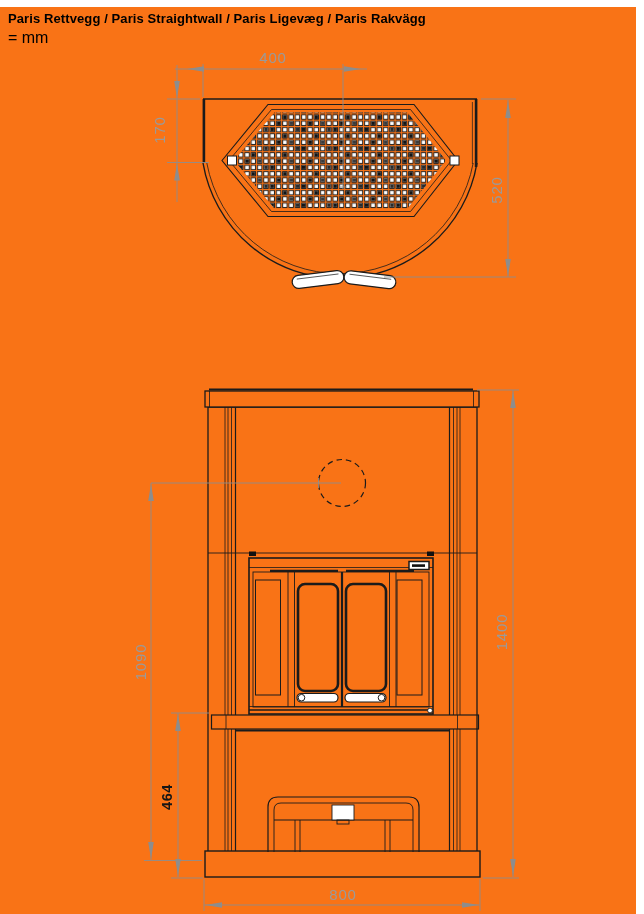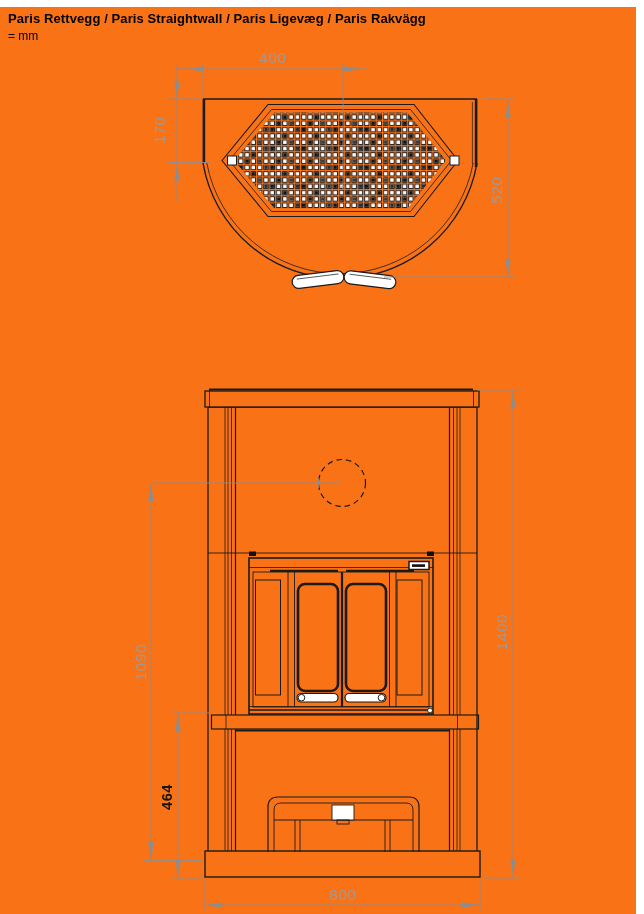--- a/index.html
+++ b/index.html
@@ -1,20 +1,20 @@
 <!DOCTYPE html>
 <html><head>
 <meta charset="utf-8">
 <style>
   html,body{margin:0;padding:0;background:#ffffff;}
   .page{position:relative;width:636px;height:914px;background:#f97316;overflow:hidden;
         font-family:"Liberation Sans", sans-serif;margin-top:7px;}
   .hdr{position:absolute;left:8px;top:4px;color:#000;}
   .hdr .t{font-size:13px;font-weight:bold;letter-spacing:.1px;}
-  .hdr .u{font-size:12px;margin-top:3px;}
+  .hdr .u{font-size:16px;margin-top:3px;}
   svg text{font-family:"Liberation Sans", sans-serif;}
   .dimtxt{font-size:15px;fill:#9a9a9a;letter-spacing:.8px;}
   .dimtxt-dark{font-size:14.5px;fill:#161616;font-weight:bold;letter-spacing:.6px;}
 </style>
 </head>
 <body>
 
 <div class="page">
   <div class="hdr">
     <div class="t">Paris Rettvegg / Paris Straightwall / Paris Ligevæg / Paris Rakvägg</div>

